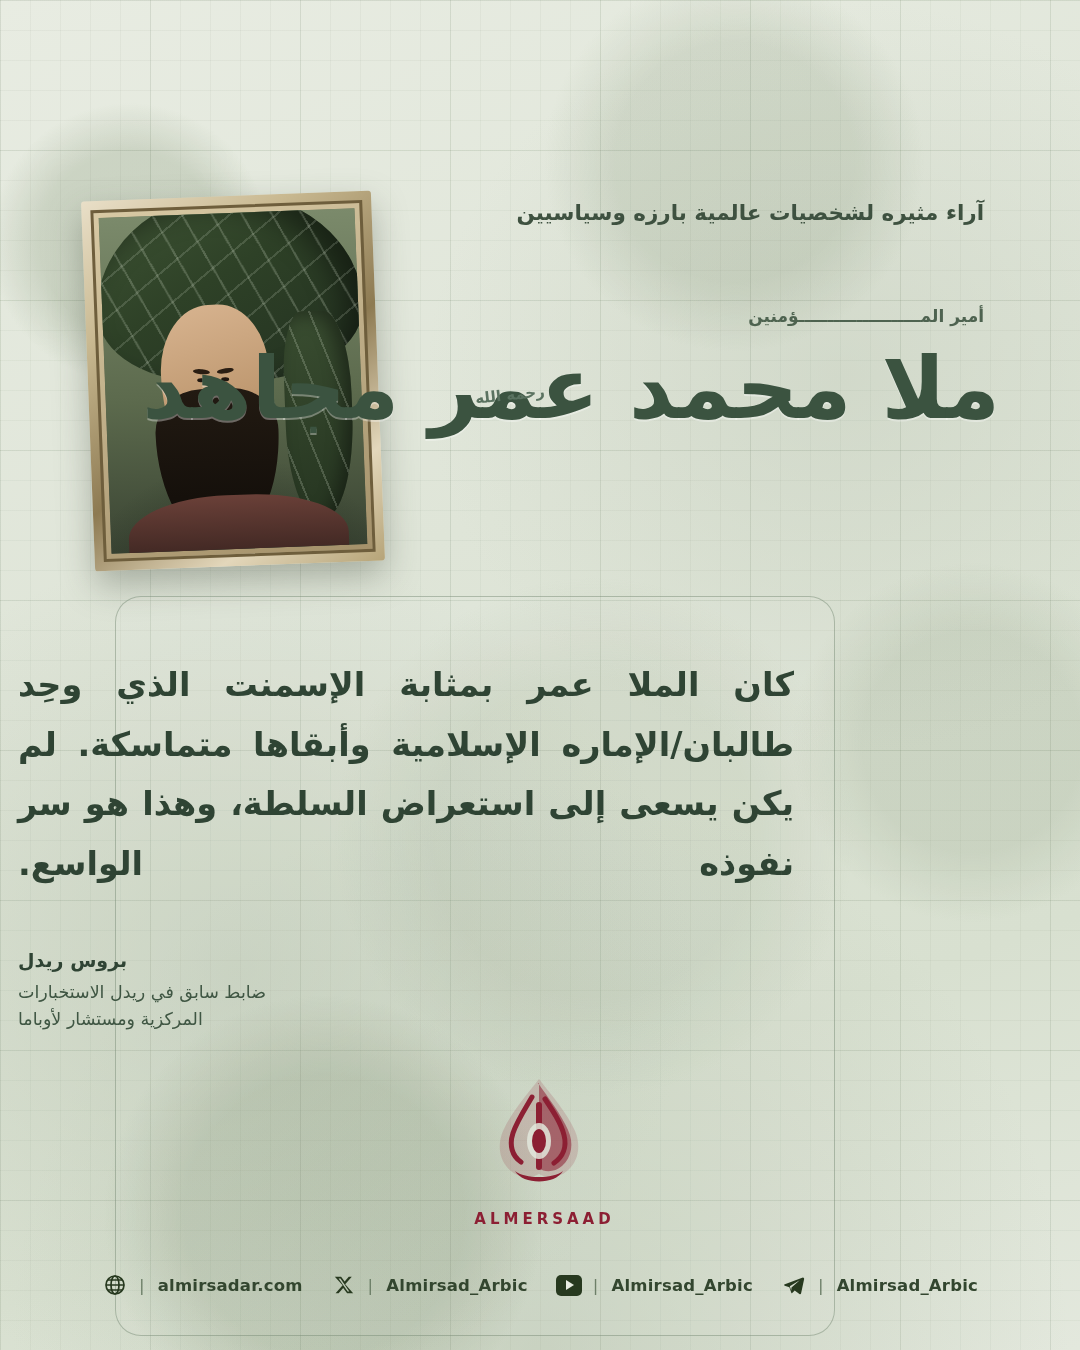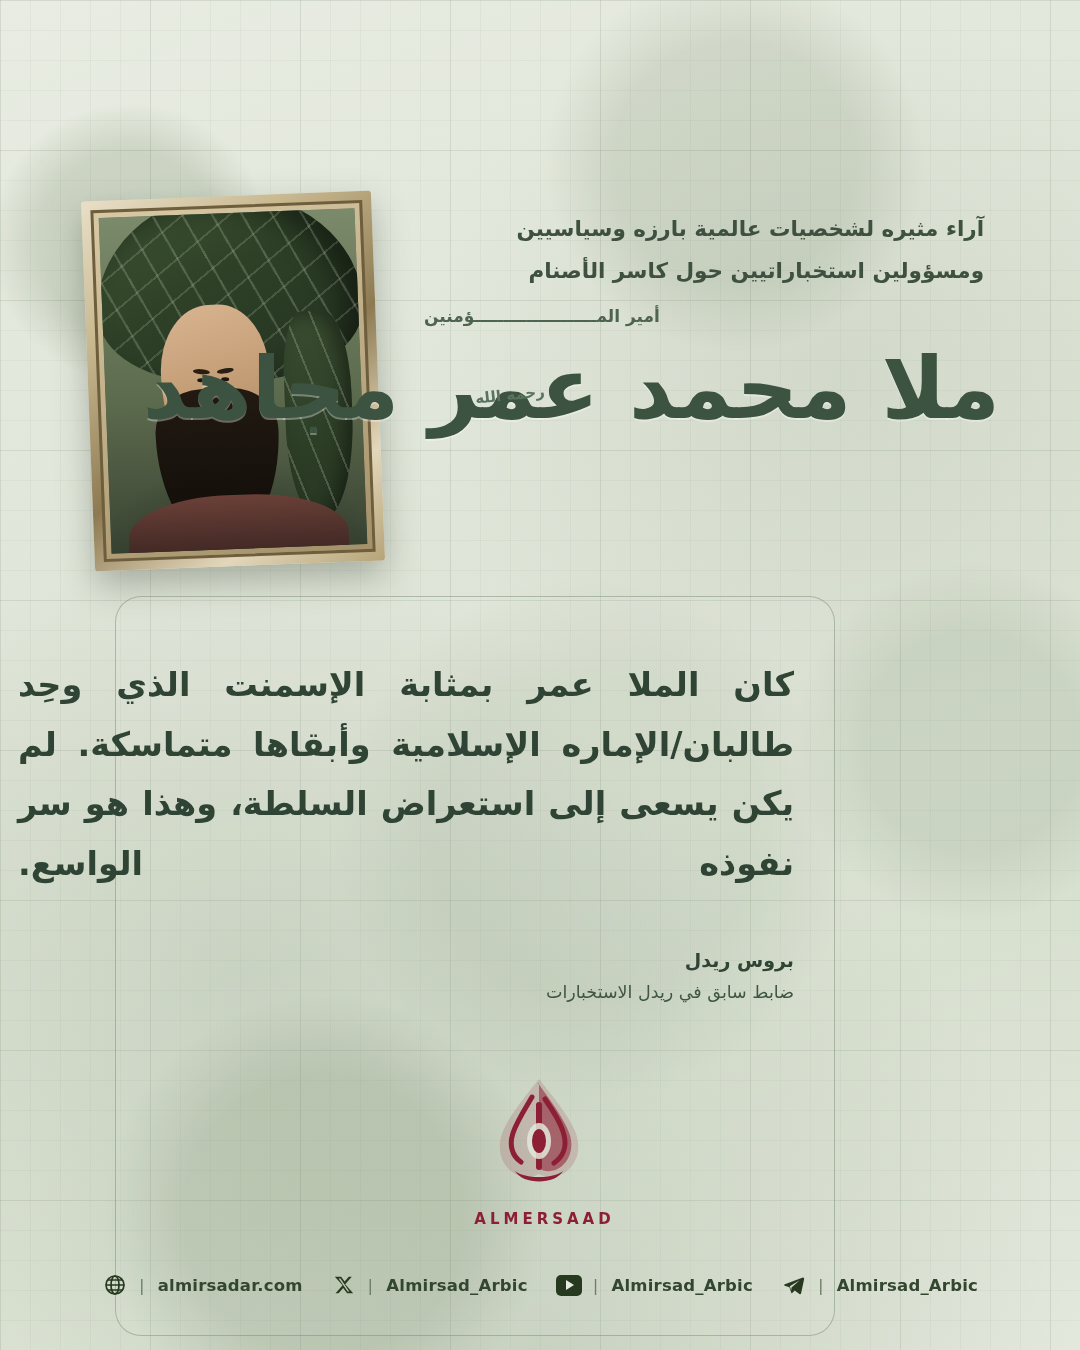--- a/index.html
+++ b/index.html
@@ -162,36 +162,36 @@
     width: 86%; height: 20%;
     transform: translateX(-50%);
     background: linear-gradient(180deg,#6a4038,#3a2420);
     border-radius: 45% 45% 0 0 / 60% 60% 0 0;
   }
 
   
   #headline {
     position: absolute;
     right: 96px;
-    top: 208px;
+    top: 192px;
     width: 560px;
     text-align: right;
     color: #3e5140;
     font-size: 21.5px;
     line-height: 1.95;
     font-weight: 700;
     letter-spacing: 0.2px;
   }
 
   #amir-line {
     position: absolute;
     right: 96px;
     top: 306px;
     width: 560px;
-    text-align: left;
+    text-align: right;
     color: #4e6350;
     font-size: 17px;
     font-weight: 700;
     letter-spacing: 1px;
   }
 
   #calligraphy-wrap {
     position: absolute;
     right: 80px;
     top: 330px;
@@ -241,21 +241,21 @@
     font-size: 33.5px;
     font-weight: 700;
     line-height: 1.78;
   }
 
   #attrib {
     position: absolute;
     right: 40px;
     top: 352px;
     width: 776px;
-    text-align: right;
+    text-align: left;
     direction: rtl;
   }
   #attrib-name {
     color: #2f4434;
     font-size: 19px;
     font-weight: 700;
     margin-bottom: 8px;
   }
   #attrib-role {
     color: #3f5643;
@@ -356,37 +356,37 @@
           <div class="pt-eye-r"></div>
         </div>
         <div class="pt-beard"></div>
         <div class="pt-body"></div>
       </div>
     </div>
   </div>
 
   <div id="headline">
     <div>آراء مثيره لشخصيات عالمية بارزه وسياسيين</div>
-    <div>ومسؤولين استخباراتيين حول كاسر الأصنام</div>
   </div>
 
   <div id="amir-line">أمير المـــــــــــــــــــــؤمنين</div>
 
   <div id="calligraphy-wrap">
     <div id="calligraphy-name">ملا محمد عمر مجاهد</div>
     <div id="rahimahullah">رحمه الله</div>
   </div>
 
   <div id="quote-card">
     <div id="quote-text">كان الملا عمر بمثابة الإسمنت الذي وحِد طالبان/الإماره الإسلامية وأبقاها متماسكة. لم يكن يسعى إلى استعراض السلطة، وهذا هو سر نفوذه الواسع.</div>
 
     <div id="attrib">
       <div id="attrib-name">بروس ريدل</div>
       <div id="attrib-role">
         <div>ضابط سابق في ريدل الاستخبارات</div>
+        <div>المركزية ومستشار لأوباما</div>
       </div>
     </div>
   </div>
 
   <div id="logo-block">
     <div id="logo-mark">
       <svg width="130" height="125" viewBox="0 0 130 125" xmlns="http://www.w3.org/2000/svg">
         <g fill="#8c1f33">
           <path d="M64 4 C78 22, 92 38, 100 56 C106 70, 104 86, 92 96 C84 103, 72 104, 64 99 C56 104, 44 103, 36 96 C24 86, 22 70, 28 56 C36 38, 50 22, 64 4 Z" opacity="0.16"></path>
           <path d="M63 8 C74 24, 86 39, 93 55 C99 68, 97 82, 87 91 C80 97, 70 98, 64 93 L64 8 Z" opacity="0.55"></path>

